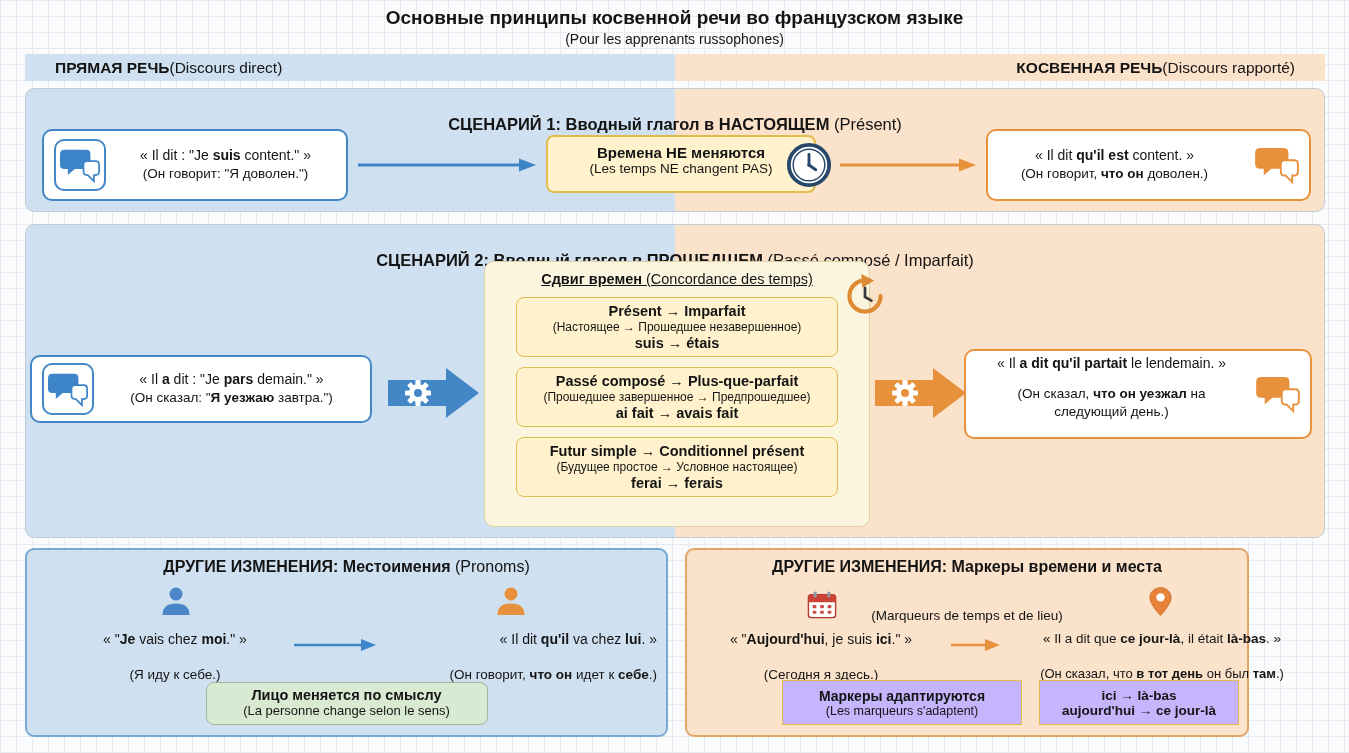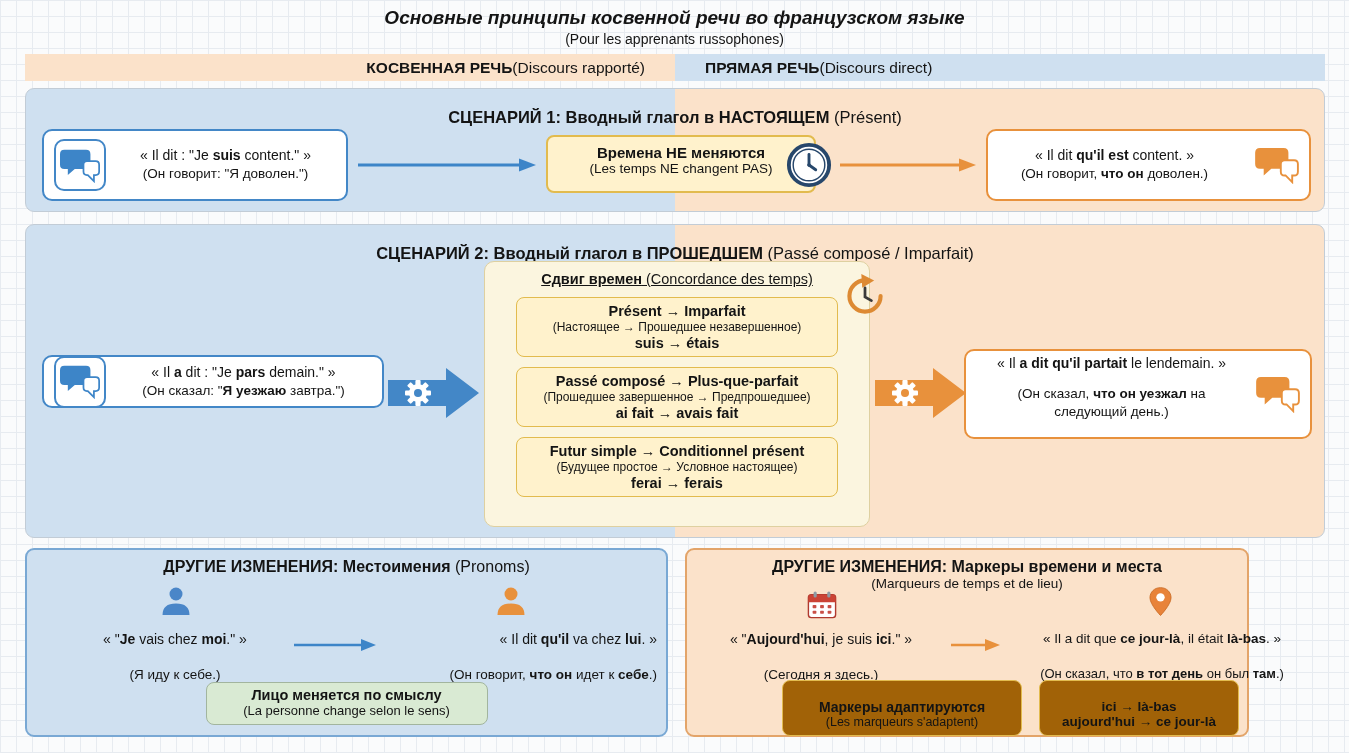--- a/index.html
+++ b/index.html
@@ -8,36 +8,36 @@
 
   .canvas{
     position:relative; width:1349px; height:753px; overflow:hidden;
     background:
       linear-gradient(#e7ebf0 1px, transparent 1px),
       linear-gradient(90deg,#e7ebf0 1px, transparent 1px),
       #fafbfc;
     background-size:16px 16px;
   }
 
-  .page-title{ position:absolute; top:7px; left:0; width:100%; text-align:center; font-size:19px; font-weight:bold;font-style:italic; }
+  .page-title{ position:absolute; top:7px; left:0; width:100%; text-align:center; font-size:19px; font-weight:bold; }
   .page-subtitle{ position:absolute; top:31px; left:0; width:100%; text-align:center; font-size:14px; }
 
   .colheads{ position:absolute; left:25px; top:54px; width:1300px; height:27px; display:flex; }
   .colhead{ width:50%; display:flex; align-items:center; font-size:15.5px; }
   .ch-blue{ background:#cfe0f0; padding-left:30px; }
   .ch-orange{ background:#fbe2ca; justify-content:flex-end; padding-right:30px; }
 
   .scenario{
     position:absolute; left:25px; width:1300px; border-radius:9px;
     border:1px solid #c2ccd6;
     background:linear-gradient(90deg,#cfe0f0 0 50%, #fbe2ca 50% 100%);
   }
   .s1{ top:88px; height:124px; }
   .s2{ top:224px; height:314px; }
-  .sec-title{ text-align:center; font-size:16.5px; margin-top:19px; }
+  .sec-title{ text-align:center; font-size:16.5px; margin-top:26px; }
 
   .card{ position:absolute; background:#fff; border-radius:10px; display:flex; align-items:center; gap:9px; padding:0 10px; }
   .card-blue{ border:2px solid #4387c7; }
   .card-orange{ border:2px solid #e8913c; }
   .card-text{ flex:1; text-align:center; line-height:1.35; }
   .fr{ font-size:14px; }
   .ru{ font-size:13.5px; }
 
   .icon-badge{ width:52px; height:52px; border:2px solid #4387c7; border-radius:10px; background:#fff;
     display:flex; align-items:center; justify-content:center; color:#3d85c8; flex:0 0 auto; }
@@ -48,21 +48,21 @@
   .thin-arrow{ position:absolute; }
   .s1-a1{ left:330px; top:68px; }
   .s1-a2{ left:812px; top:68px; }
 
   .rule-box{ position:absolute; left:520px; top:46px; width:270px; height:58px; background:#fff2cc;
     border:2px solid #e2bb4e; border-radius:8px; text-align:center; padding-top:7px; }
   .rb-main{ font-weight:bold; font-size:15px; }
   .rb-sub{ font-size:13.5px; }
   .clock{ position:absolute; right:-18px; top:5px; display:flex; }
 
-  .s2-direct{ left:16px; top:130px; width:342px; height:53px; }
+  .s2-direct{ left:4px; top:130px; width:342px; height:68px; }
   .s2-reported{ left:938px; top:124px; width:348px; height:90px; }
   .s2-reported .ru{ max-width:235px; margin:12px auto; }
   .block-arrow{ position:absolute; display:flex; }
   .ba-blue{ left:362px; top:140px; }
   .ba-orange{ left:849px; top:140px; }
 
   .panel{ position:absolute; left:458px; top:36px; width:386px; height:266px; background:#fbf5df;
     border:1.5px solid #ded0a0; border-radius:10px; }
   .panel-title{ text-align:center; font-size:14.5px; margin-top:9px;text-decoration:underline; }
   .history{ position:absolute; right:-18px; top:12px; display:flex; }
@@ -71,60 +71,60 @@
   .rule-item:first-of-type{ margin-top:8px; }
   .ri-fr{ font-weight:bold; font-size:14.5px; }
   .ri-ru{ font-size:12px; margin:1px 0; }
   .ri-ex{ font-weight:bold; font-size:14.5px; }
 
   .bottom{ position:absolute; top:548px; height:189px; border-radius:9px; }
   .pronouns{ left:25px; width:643px; background:#cfe0f0; border:2px solid #79a8d4; }
   .markers{ left:685px; width:564px; background:#fbe2ca; border:2px solid #e3a469; }
   .bottom-title{ text-align:center; font-size:16px; margin-top:8px; }
   .bt-bold{ font-weight:bold; }
-  .bottom-subtitle{ text-align:center; font-size:13.5px; }
+  .bottom-subtitle{ text-align:center; font-size:13.5px;margin-top:32px; }
 
   .person{ position:absolute; display:flex; }
   .person-blue{ left:133px; top:36px; color:#4a86c8; }
   .person-orange{ left:468px; top:36px; color:#e8913c; }
   .pro-left{ position:absolute; left:22px; top:80px; width:252px; text-align:center; line-height:1.4; }
   .pro-right{ position:absolute; left:345px; top:80px; width:285px; text-align:right; line-height:1.4; }
   .pro-a{ left:265px; top:88px; }
   .line1{ font-size:14px; }
   .line2{ font-size:13.5px;margin-top:16px; }
 
   .green-note{ position:absolute; left:50%; transform:translateX(-50%); top:132px; width:282px;
     background:#d9ead3; border:1.5px solid #a2b59e; border-radius:8px; text-align:center; padding:4px 0 6px; }
   .gn-main{ font-weight:bold; font-size:14.5px; }
   .gn-sub{ font-size:13px; }
 
   .cal{ position:absolute; left:120px; top:40px; display:flex; }
   .pin{ position:absolute; left:460px; top:36px; display:flex; }
   .mk-left{ position:absolute; left:8px; top:80px; width:252px; text-align:center; line-height:1.4; }
   .mk-right{ position:absolute; left:316px; top:80px; width:318px; text-align:center; line-height:1.4; }
   .mk-a{ left:262px; top:88px; }
-  .yellow-note{ position:absolute; top:130px; background:#a16207; border:1.5px solid #e2bb4e;
-    border-radius:8px; text-align:center; padding:18px 8px 6px; }
+  .yellow-note{ position:absolute; top:130px; background:#c4b5fd; border:1.5px solid #e2bb4e;
+    border-radius:0; text-align:center; padding:7px 8px 6px; }
   .yn1{ left:95px; width:240px; }
   .yn2{ left:352px; width:200px; }
   .yn-main{ font-weight:bold; font-size:14px; }
   .yn-sub{ font-size:12.5px; }
   .yn-line{ font-weight:bold; font-size:13.5px; }
 </style>
 </head>
 <body>
 
 <div class="canvas">
 
   <div class="page-title">Основные принципы косвенной речи во французском языке</div>
   <div class="page-subtitle">(Pour les apprenants russophones)</div>
 
   <div class="colheads">
+    <div class="colhead ch-blue"><b>ПРЯМАЯ РЕЧЬ</b> (Discours direct)</div>
     <div class="colhead ch-orange"><b>КОСВЕННАЯ РЕЧЬ</b> (Discours rapporté)</div>
-    <div class="colhead ch-blue"><b>ПРЯМАЯ РЕЧЬ</b> (Discours direct)</div>
   </div>
 
   <section class="scenario s1">
     <div class="sec-title"><b>СЦЕНАРИЙ 1: Вводный глагол в НАСТОЯЩЕМ</b> (Présent)</div>
 
     <div class="card card-blue s1-direct">
       <span class="icon-badge">
         <svg width="40" height="35" viewBox="0 0 46 40" aria-hidden="true">
           <path d="M5 2 H30 Q35 2 35 7 V19 Q35 24 30 24 H17 L9 31 V24 H5 Q0 24 0 19 V7 Q0 2 5 2 Z" fill="currentColor"></path>
           <path d="M31 15 H41 Q45 15 45 19 V27 Q45 31 41 31 H39 V38 L32 31 H31 Q27 31 27 27 V19 Q27 15 31 15 Z" fill="#fff" stroke="currentColor" stroke-width="2"></path>

